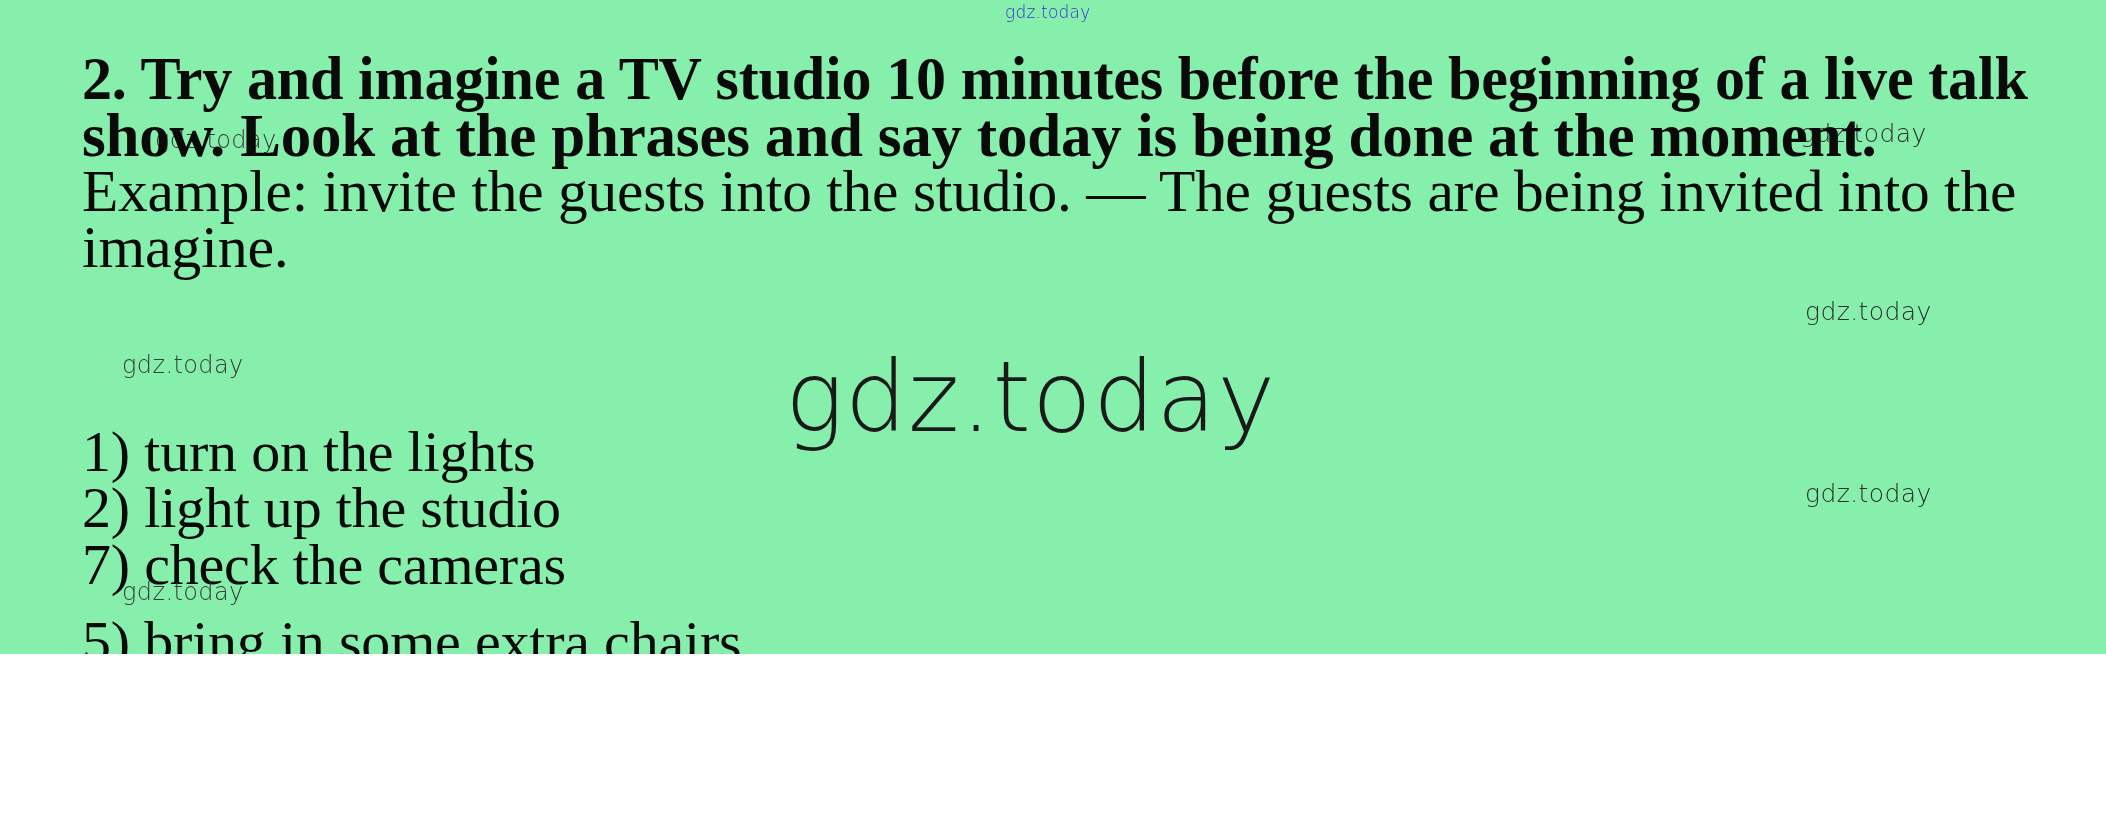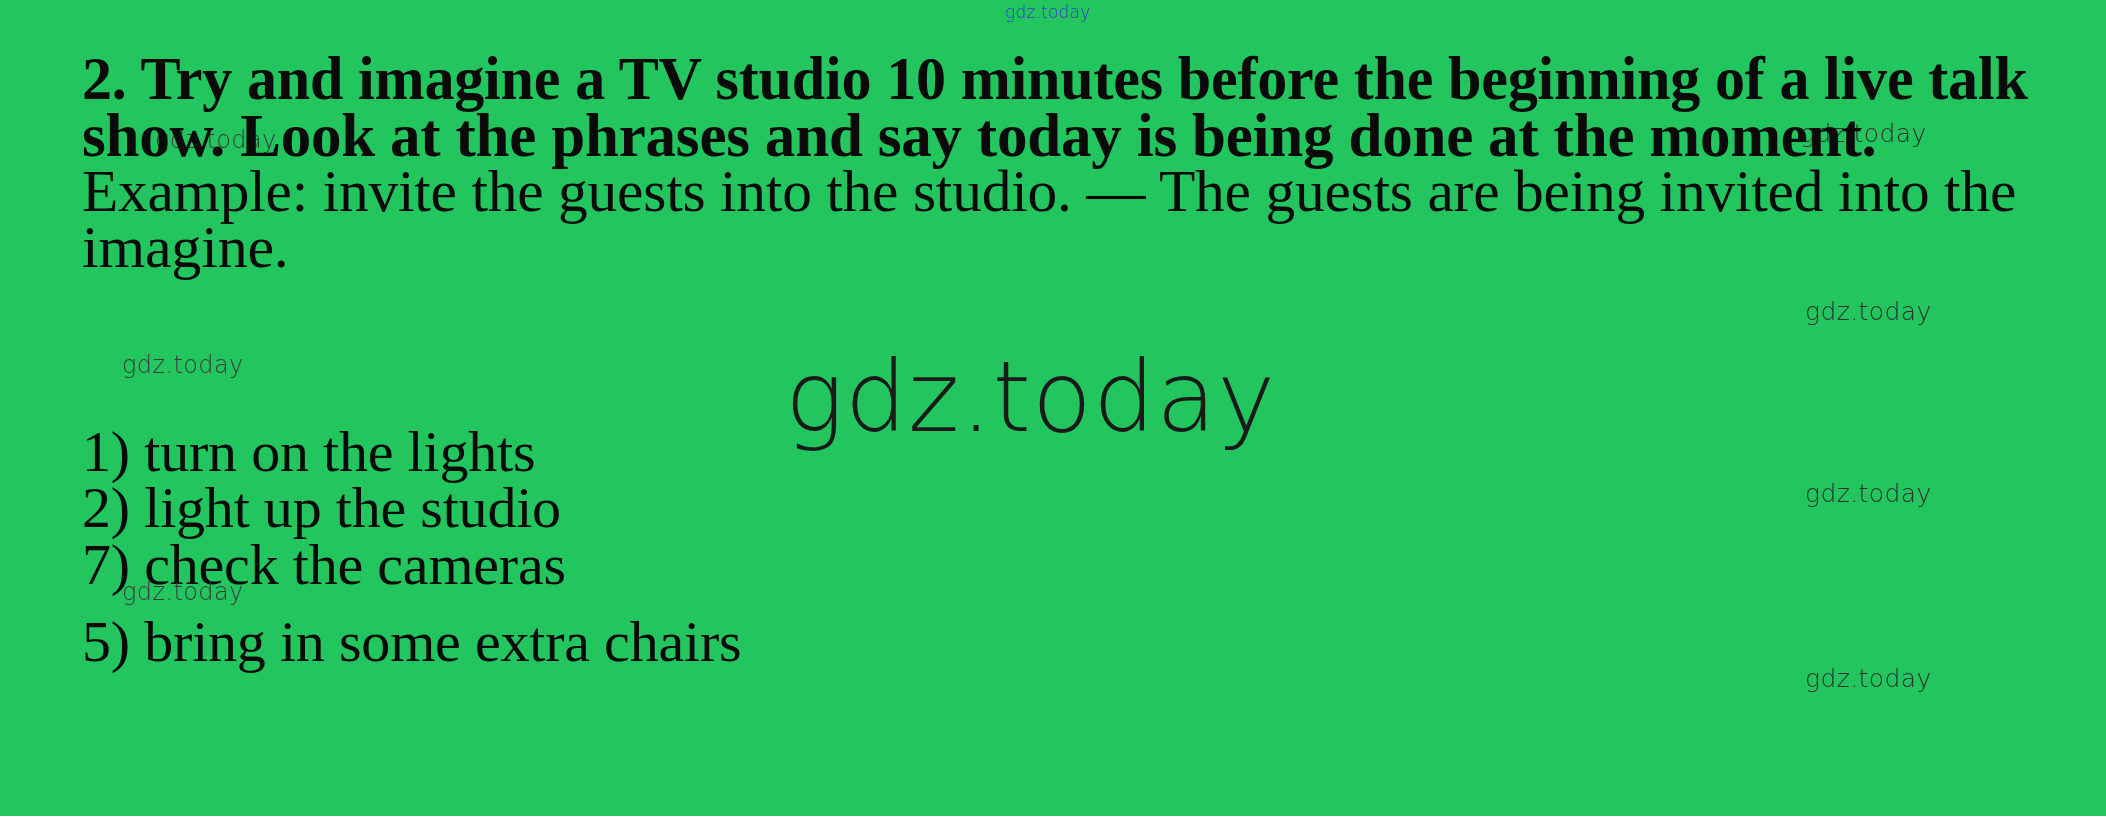--- a/index.html
+++ b/index.html
@@ -7,22 +7,22 @@
     padding: 0;
     background: #ffffff;
   }
   body {
     font-family: "Liberation Serif", "DejaVu Serif", serif;
     color: #000000;
   }
   #page {
     position: relative;
     width: 2106px;
-    height: 816px;
-    background: #22c55e;
+    height: 654px;
+    background: #86efac;
     overflow: hidden;
   }
 
   
   .text-line {
     position: absolute;
     white-space: nowrap;
     color: #0a0a0a;
     font-family: "Liberation Serif", "DejaVu Serif", serif;
     transform-origin: left center;

